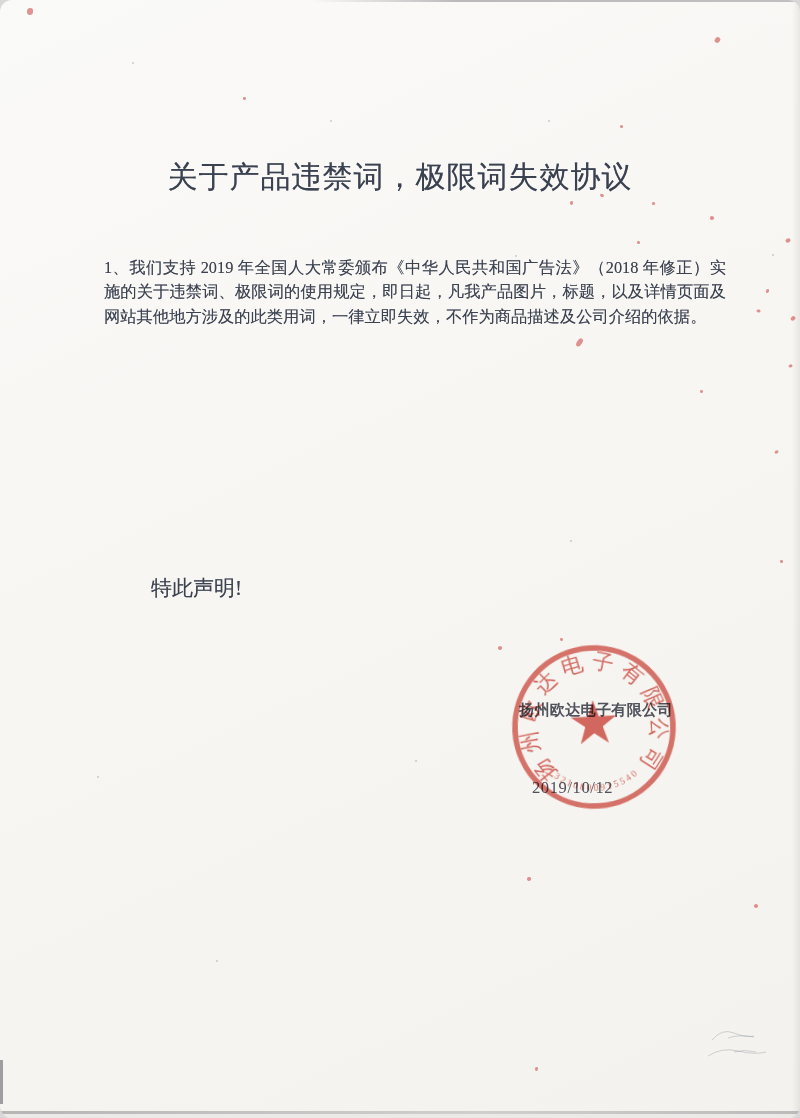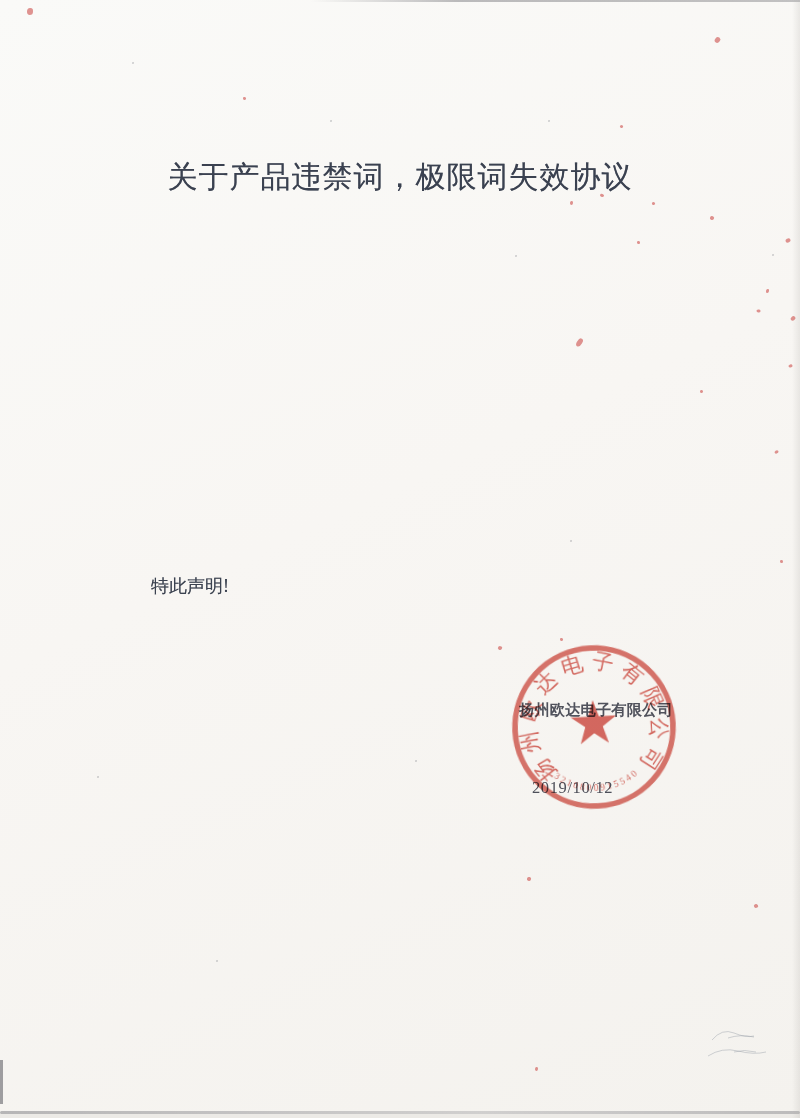--- a/index.html
+++ b/index.html
@@ -4,20 +4,21 @@
 <style>
   html, body { margin: 0; padding: 0; background: #d8d8d8; }
   .page {
     position: relative;
     width: 800px;
     height: 1118px;
     margin: 0 auto;
     background: linear-gradient(155deg, #fafaf8 0%, #f8f6f3 45%, #f4f2ee 100%);
     overflow: hidden;
     font-family: "Liberation Serif", "DejaVu Serif", serif;
+    border-radius: 12px;
   }
 
   
   .doc-title {
     position: absolute;
     top: 157px; left: 0; width: 800px;
     text-align: center;
     font-size: 30px;
     letter-spacing: 1px;
     color: #3a4150;
@@ -29,21 +30,21 @@
     font-size: 16.3px;
     line-height: 24.4px;
     text-align: justify;
     color: #3b4250;
     text-shadow: 0 0 0.5px rgba(59,66,80,.5);
   }
   .doc-body p { margin: 0 0 11px 0; }
   .closing {
     position: absolute;
     top: 574px; left: 151px;
-    font-size: 18px;
+    font-size: 21px;
     color: #3b4250;
     text-shadow: 0 0 0.5px rgba(59,66,80,.5);
   }
 
   
   .printed-company {
     position: absolute;
     top: 700px; left: 519px;
     font-size: 15.2px;
     font-weight: 600;
@@ -94,20 +95,21 @@
   .scribble { position: absolute; top: 1018px; left: 698px; }
 </style>
 </head>
 <body>
 
 <div class="page">
 
   <div class="doc-title">关于产品违禁词，极限词失效协议</div>
 
   <div class="doc-body">
+    <p>1、我们支持 2019 年全国人大常委颁布《中华人民共和国广告法》（2018 年修正）实施的关于违禁词、极限词的使用规定，即日起，凡我产品图片，标题，以及详情页面及网站其他地方涉及的此类用词，一律立即失效，不作为商品描述及公司介绍的依据。</p>
   </div>
 
   <div class="closing">特此声明!</div>
 
   <div class="printed-company">扬州欧达电子有限公司</div>
   <div class="printed-date">2019/10/12</div>
 
   <svg class="seal" viewBox="0 0 172 172" width="172" height="172">
     <defs>
       <path id="ringArc" d="M 41.6 123.3 A 58 58 0 1 1 130.4 123.3" fill="none"></path>

